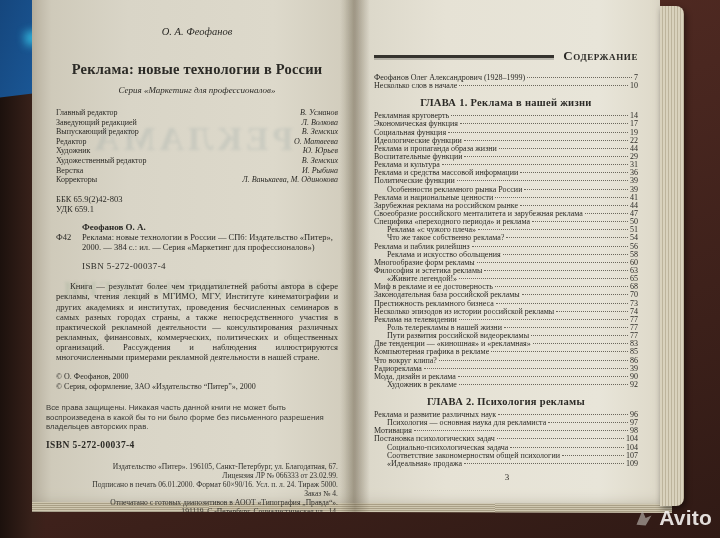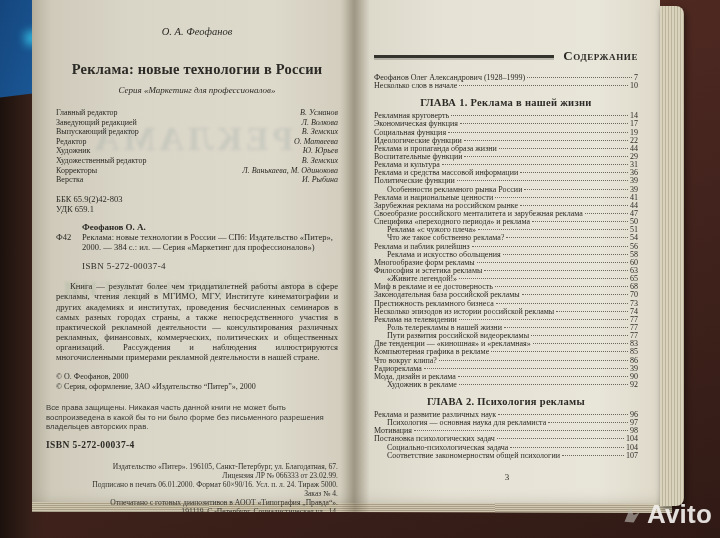--- a/index.html
+++ b/index.html
@@ -82,21 +82,21 @@
   .toc-row.ind .t { padding-left:13px; }
   .toc-row .lead { flex:1; min-width:8px; border-bottom:1px dotted #6b675c; margin:0 2px; transform:translateY(-2px); }
   .toc-row .pg { text-align:right; }
   .chapter-heading { text-align:center; font-weight:bold; font-size:10.5px; letter-spacing:.3px; margin:7px 0 4px; }
   .intro-block { margin-bottom:1px; }
   .folio { position:absolute; left:0; top:472px; width:100%; text-align:center; font-size:9px; z-index:2; }
 
   
   .watermark { position:absolute; right:8px; bottom:8px; display:flex; align-items:center; z-index:20; }
   .watermark .mark { width:20px; height:20px; margin-right:5px; opacity:.75; }
-  .watermark .wm-text { font-family:"Liberation Sans",sans-serif; font-weight:bold; font-size:26px; color:#f2efec; opacity:.92; letter-spacing:.2px; }
+  .watermark .wm-text { font-family:"Liberation Sans",sans-serif; font-weight:bold; font-size:21px; color:#f2efec; opacity:.92; letter-spacing:.2px; }
 </style>
 </head>
 <body>
 
 <div class="dark-left-strip"></div>
 <div class="blue-cover-fragment">
   <div class="blob1"></div>
   <div class="blob2"></div>
 </div>
 
@@ -131,26 +131,26 @@
           </div>
           <div class="staff-row">
             <span class="role">Художник</span>
             <span class="name">Ю. Юрьев</span>
           </div>
           <div class="staff-row">
             <span class="role">Художественный редактор</span>
             <span class="name">В. Земских</span>
           </div>
           <div class="staff-row">
+            <span class="role">Верстка</span>
+            <span class="name">И. Рыбина</span>
+          </div>
+          <div class="staff-row">
             <span class="role">Корректоры</span>
             <span class="name">Л. Ванькаева, М. Одинокова</span>
-          </div>
-          <div class="staff-row">
-            <span class="role">Верстка</span>
-            <span class="name">И. Рыбина</span>
           </div>
         </div>
 
       <div class="codes">
         <div>ББК 65.9(2)42-803</div>
         <div>УДК 659.1</div>
       </div>
 
       <div class="auth-head">Феофанов О. А.</div>
       <div class="catalog">
@@ -397,20 +397,25 @@
             <div class="toc-row ind">
               <span class="t">Социально-психологическая задача</span>
               <span class="lead"></span>
               <span class="pg">104</span>
             </div>
             <div class="toc-row ind">
               <span class="t">Соответствие закономерностям общей психологии</span>
               <span class="lead"></span>
               <span class="pg">107</span>
             </div>
+            <div class="toc-row ind">
+              <span class="t">«Идеальная» продажа</span>
+              <span class="lead"></span>
+              <span class="pg">109</span>
+            </div>
           </div>
       </div>
     </div>
     <div class="folio">3</div>
   </div>
 
   <div class="gutter"></div>
   <div class="bottom-edge"></div>
   <div class="fore-edge"></div>
 </div>

